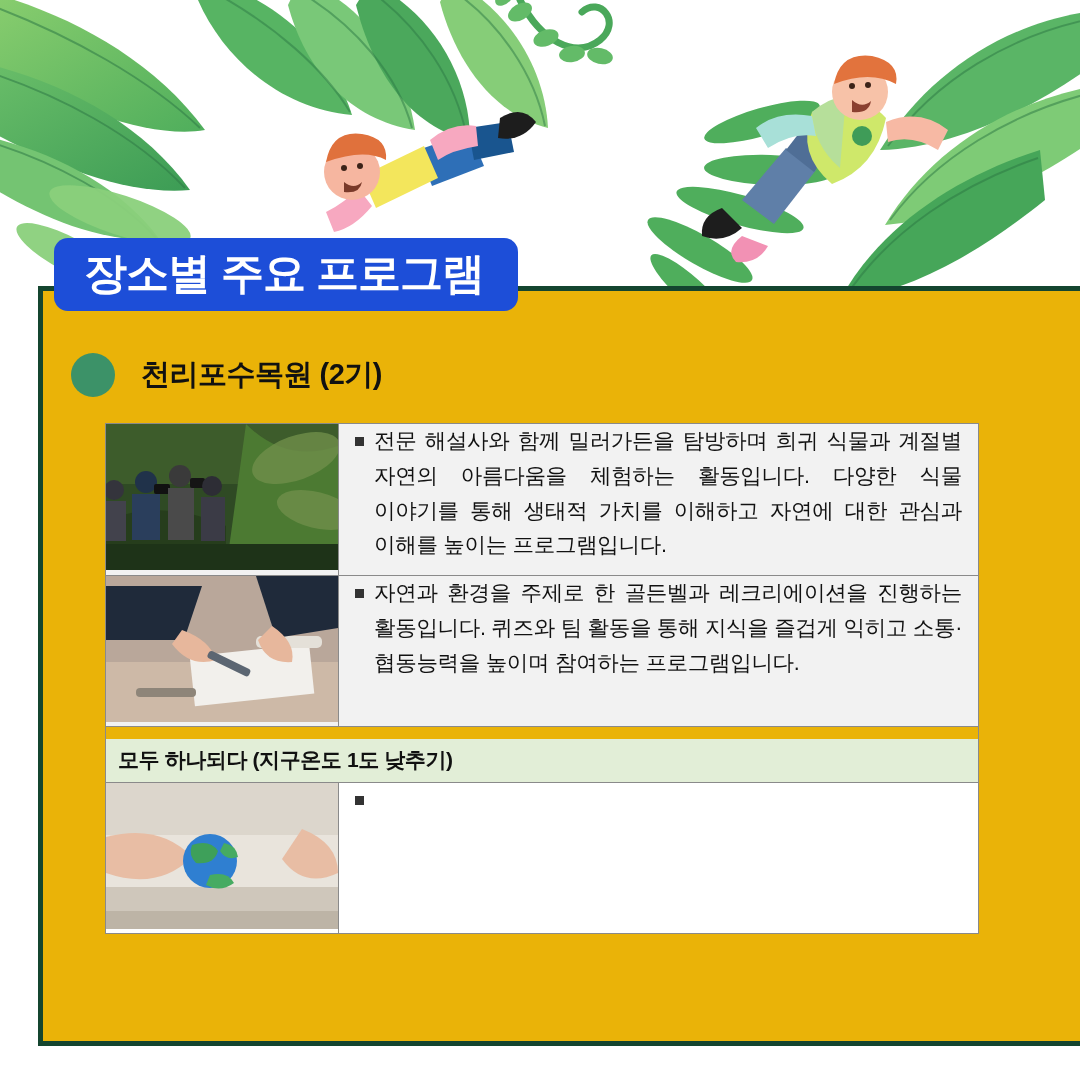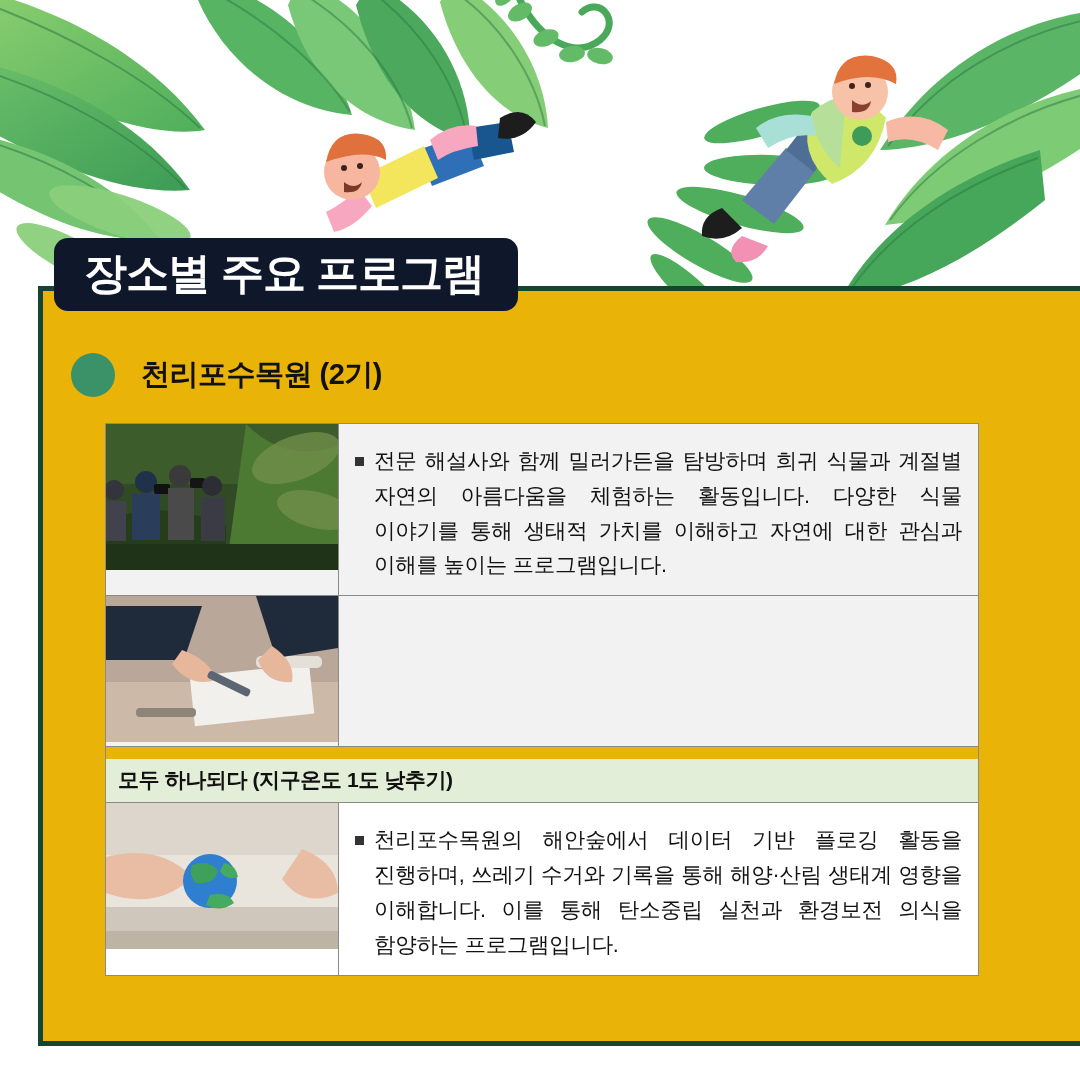--- a/index.html
+++ b/index.html
@@ -36,21 +36,21 @@
     border: 5px solid #14452f;
     background: #eab308;
     box-sizing: border-box;
   }
 
   
   .title-tab {
     position: absolute;
     left: 54px;
     top: 238px;
-    background: #0f172a;
+    background: #1d4ed8;
     border-radius: 14px;
     padding: 14px 34px 16px 30px;
     z-index: 5;
   }
   .title-tab .title-text {
     font-size: 43px;
     font-weight: bold;
     color: #ffffff;
     letter-spacing: -1px;
     line-height: 1;
@@ -106,21 +106,21 @@
   .thumb {
     width: 232px;
     flex: 0 0 232px;
     border-right: 1px solid #8a8a8a;
     position: relative;
     overflow: hidden;
   }
   .thumb svg { display: block; }
   .desc {
     flex: 1 1 auto;
-    padding: 20px 16px 12px 14px;
+    padding: 0 16px 12px 14px;
     display: flex;
     align-items: flex-start;
   }
   .bullet-sq {
     width: 9px;
     height: 9px;
     background: #333333;
     margin: 13px 10px 0 2px;
     flex: 0 0 auto;
   }
@@ -315,20 +315,24 @@
             <path d="M150 0h82v52l-62 10z"></path>
           </g>
           <g fill="#e7b79c">
             <path d="M76 54 q28 10 34 30 q-26 8 -44 -16 z"></path>
             <path d="M166 50 q24 16 20 36 q-26 2 -34 -22 z"></path>
           </g>
           <rect x="104" y="74" width="46" height="8" rx="3" fill="#5c6672" transform="rotate(26 104 74)"></rect>
           <rect x="30" y="112" width="60" height="9" rx="4" fill="#8e8579"></rect>
         </svg>
       </div>
+      <div class="desc">
+        <span class="bullet-sq"></span>
+        <span class="desc-text">자연과 환경을 주제로 한 골든벨과 레크리에이션을 진행하는 활동입니다. 퀴즈와 팀 활동을 통해 지식을 즐겁게 익히고 소통·협동능력을 높이며 참여하는 프로그램입니다.</span>
+      </div>
     </div>
 
     <div class="prog-head head-green">모두 하나되다 (지구온도 1도 낮추기)</div>
     <div class="prog-body body-white">
       <div class="thumb">
         <svg width="232" height="146" viewBox="0 0 232 146" xmlns="http://www.w3.org/2000/svg">
           <rect width="232" height="146" fill="#e9e4dc"></rect>
           <path d="M0 0h232v52H0z" fill="#dcd6cc"></path>
           <path d="M0 104h232v42H0z" fill="#cfc7bb"></path>
 
@@ -341,18 +345,17 @@
             <circle cx="104" cy="78" r="27" fill="#2f7fd1"></circle>
             <path d="M86 62 q18 -6 26 6 q-4 14 -22 12 q-8 -8 -4 -18 z" fill="#3ea05a"></path>
             <path d="M104 92 q18 -4 24 8 q-14 10 -28 2 z" fill="#46ab62"></path>
             <path d="M118 60 q12 2 14 14 q-12 4 -18 -6 z" fill="#46ab62"></path>
           </g>
           <rect x="0" y="128" width="232" height="18" fill="#bdb4a6"></rect>
         </svg>
       </div>
       <div class="desc">
         <span class="bullet-sq"></span>
-        <span class="desc-text">천리포수목원의 해안숲에서 데이터 기반 플로깅 활동을 진행하며, 쓰레기 수거와 기록을 통해 해양·산림 생태계 영향을 이해합니다. 이를 통해 탄소중립 실천과 환경보전 의식을 함양하는 프로그램입니다.</span>
       </div>
     </div>
 
   </div>
 </div>
 
 </body></html>

